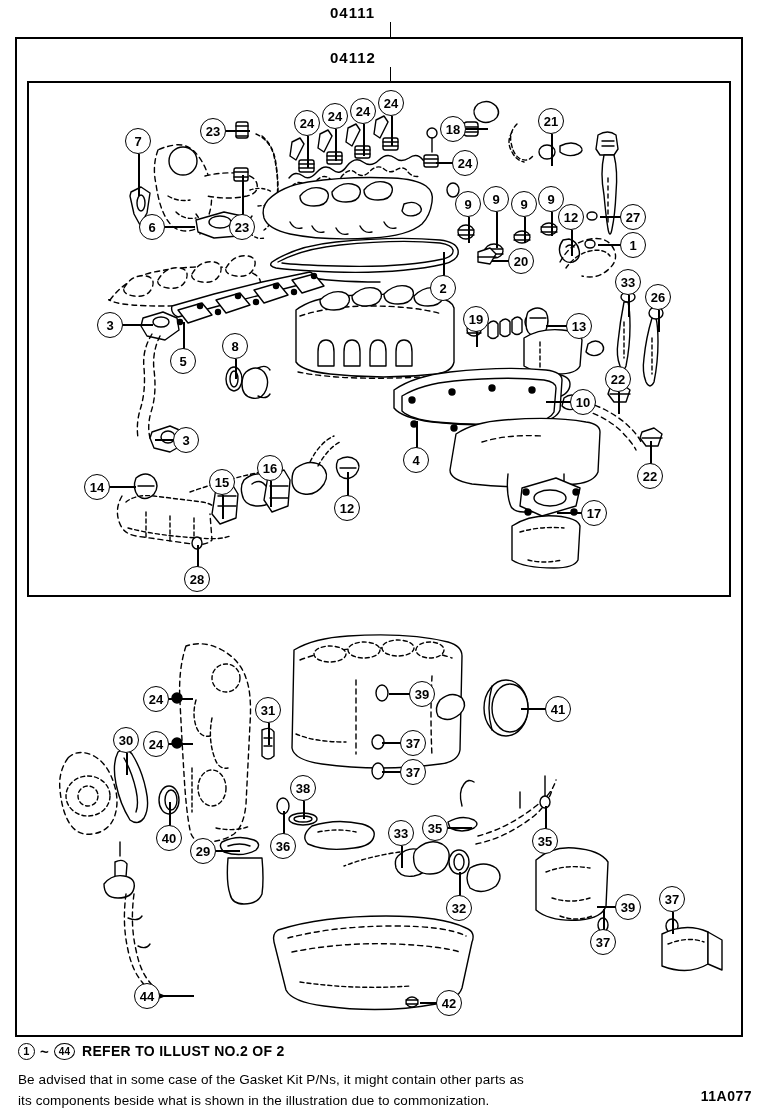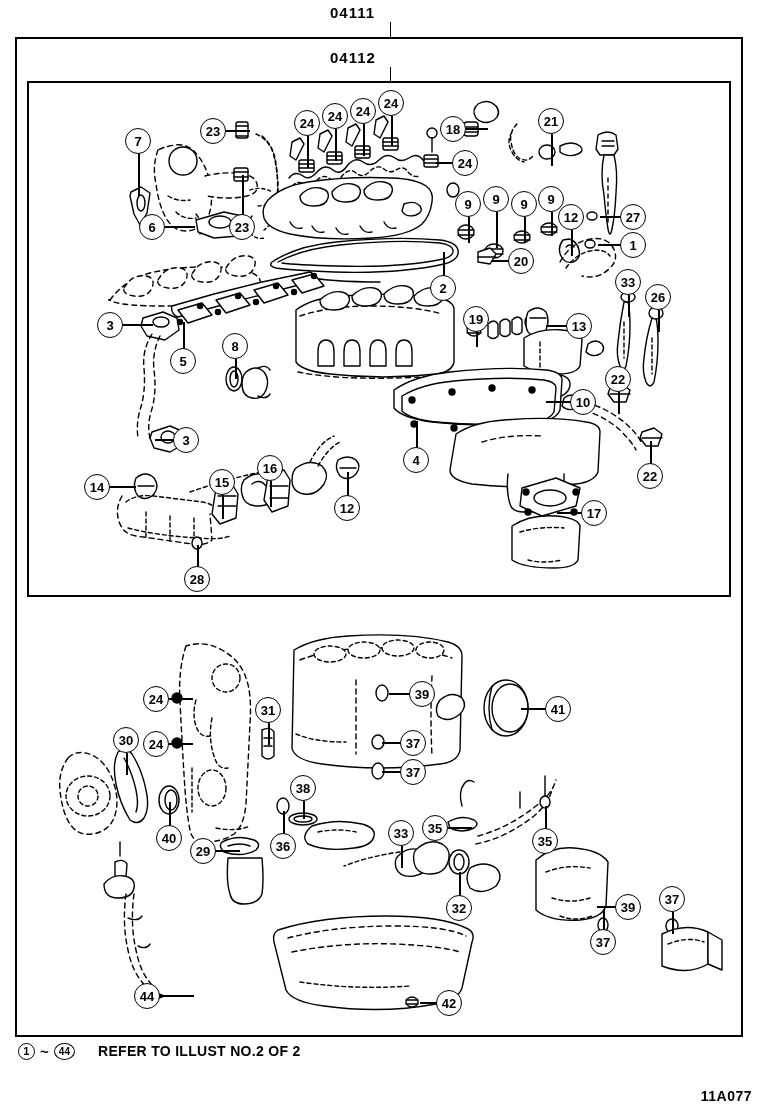--- a/index.html
+++ b/index.html
@@ -532,18 +532,20 @@
       <div class="co" style="left: 134px; top: 983px;">44</div>
       <div class="lead" style="left: 420px; top: 1002px; width: 18px; height: 2px;"></div>
       <div class="co" style="left: 436px; top: 990px;">42</div>
     </div>
 
   <div class="footer">
     <div class="foot-line1">
       <span class="circ">1</span>
       <span class="tilde">~</span>
       <span class="circ wide">44</span>
-      <span style="margin-left:20px;">REFER TO ILLUST NO.2 OF 2</span>
+      <span style="margin-left:4px;">REFER TO ILLUST NO.2 OF 2</span>
     </div>
+    <div class="foot-note">Be advised that in some case of the Gasket Kit P/Ns,  it might contain other parts as</div>
+    <div class="foot-note" style="margin-top:0;">its components beside what is shown in the illustration due to commonization.</div>
   </div>
   <div class="code">11A077</div>
 
 </div>
 
 </body></html>

